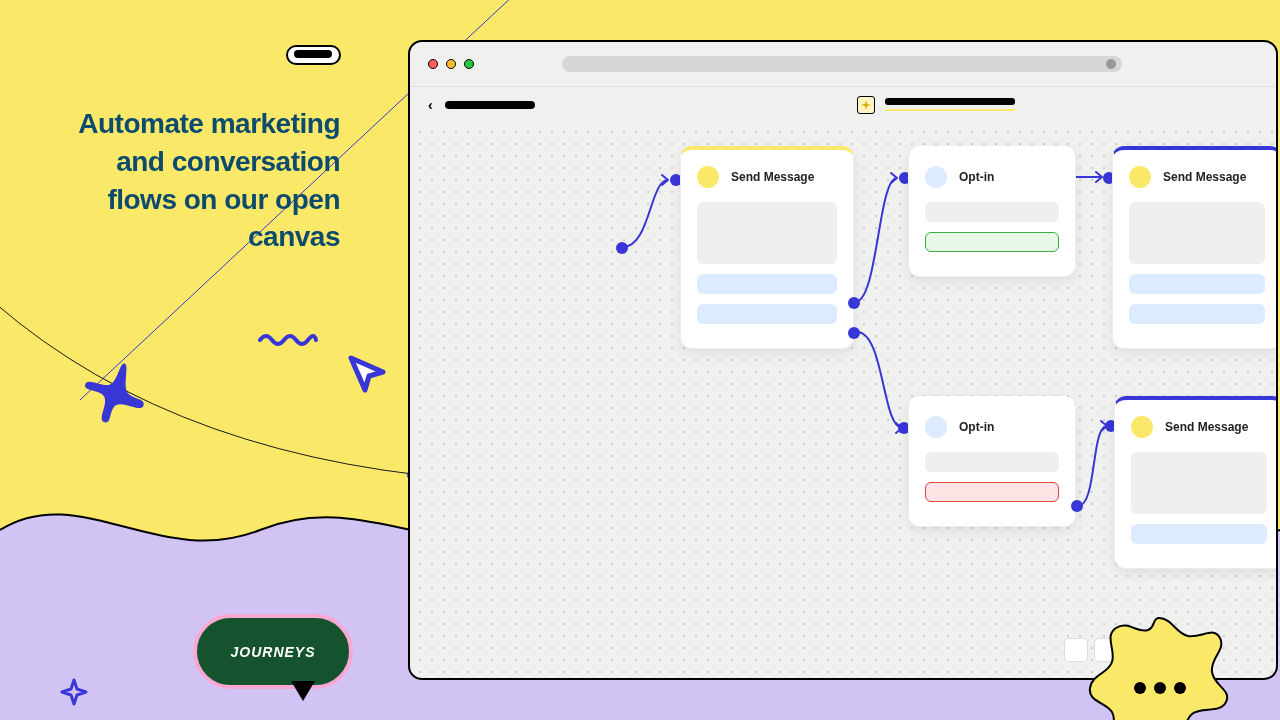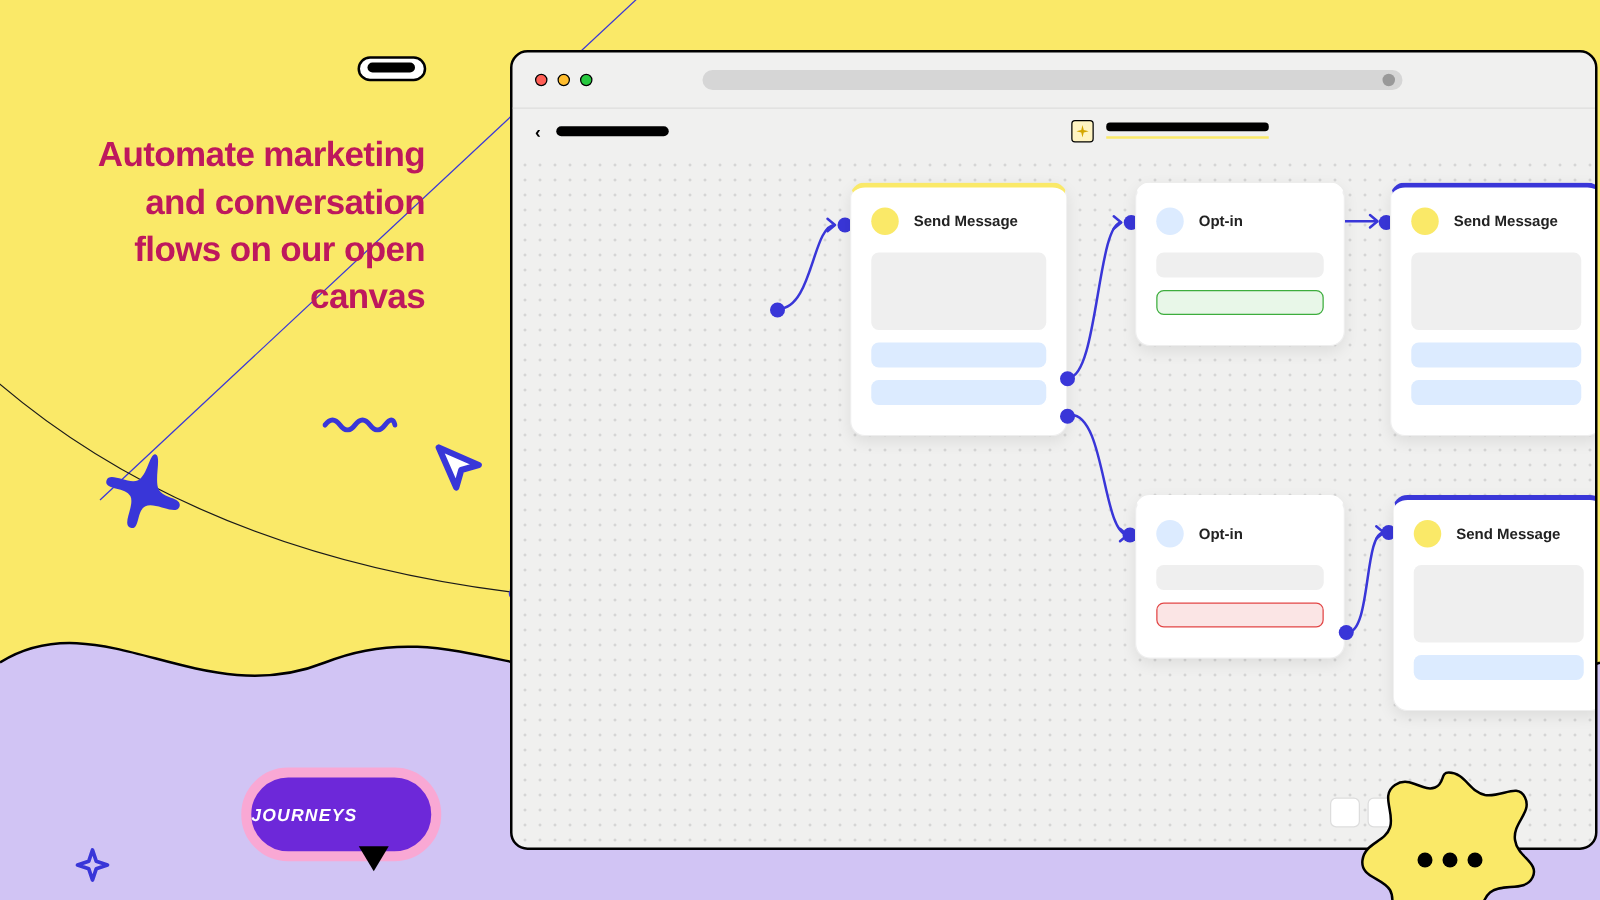--- a/index.html
+++ b/index.html
@@ -1,26 +1,26 @@
 <!DOCTYPE html>
 <html><head>
 <meta charset="utf-8">
 <style>
 *{margin:0;padding:0;box-sizing:border-box}
 body{width:1280px;height:720px;overflow:hidden;font-family:-apple-system,BlinkMacSystemFont,"Segoe UI",sans-serif;position:relative;background:#fff}
 .bg-yellow{position:absolute;top:0;left:0;width:100%;height:530px;background:#FAE968;z-index:1}
 .bg-purple{position:absolute;top:480px;left:0;width:100%;height:240px;background:#D1C4F4;z-index:2}
 .wave{position:absolute;top:0;left:0;width:100%;height:100%}
-.main-headline{position:absolute;top:105px;left:70px;width:270px;text-align:right;font-size:28px;font-weight:700;line-height:1.35;color:#be185d;z-index:5;letter-spacing:-0.5px}
+.main-headline{position:absolute;top:105px;left:70px;width:270px;text-align:right;font-size:28px;font-weight:700;line-height:1.35;color:#0c4a6e;z-index:5;letter-spacing:-0.5px}
 .pill{position:absolute;top:45px;left:286px;width:55px;height:20px;background:#fff;border:2px solid #000;border-radius:10px;z-index:5}
 .pill::after{content:"";position:absolute;top:3px;left:6px;width:38px;height:8px;background:#000;border-radius:4px}
 .squiggle{position:absolute;top:330px;left:258px;z-index:5}
 .plus-shape{position:absolute;top:358px;left:80px;z-index:5}
 .cursor-icon{position:absolute;top:352px;left:345px;z-index:5}
-.bubble{position:absolute;top:614px;left:193px;width:160px;height:75px;background:#6d28d9;border:8px solid #f9a8d4;border-radius:38px;z-index:5;display:flex;align-items:center;}
+.bubble{position:absolute;top:614px;left:193px;width:160px;height:75px;background:#14532d;border:4px solid #f9a8d4;border-radius:38px;z-index:5;display:flex;align-items:center;justify-content:center}
 .bubble::after{content:"";position:absolute;bottom:-16px;right:34px;width:0;height:0;border-left:12px solid transparent;border-right:12px solid transparent;border-top:20px solid #000}
 .bubble-label{color:#fff;font-weight:700;font-style:italic;font-size:14px;letter-spacing:1px}
 .mini-plus{position:absolute;top:678px;left:60px;z-index:5}
 .burst{position:absolute;top:612px;left:1084px;width:150px;height:142px;z-index:20}
 .window{position:absolute;top:40px;left:408px;width:870px;height:640px;background:#F0F0EF;border:2px solid #000;border-radius:14px;z-index:10;overflow:hidden}
 .titlebar{height:44px;display:flex;align-items:center;padding:0 18px;gap:8px}
 .dot{width:10px;height:10px;border-radius:50%;border:1px solid #000}
 .dot.red{background:#FF5F56}.dot.yellow{background:#FFBD2E}.dot.green{background:#27C93F}
 .searchbar{margin-left:80px;flex:1;max-width:560px;height:16px;background:#D6D6D6;border-radius:8px;position:relative}
 .searchbar::after{content:"";position:absolute;right:6px;top:3px;width:10px;height:10px;background:#999;border-radius:50%}

